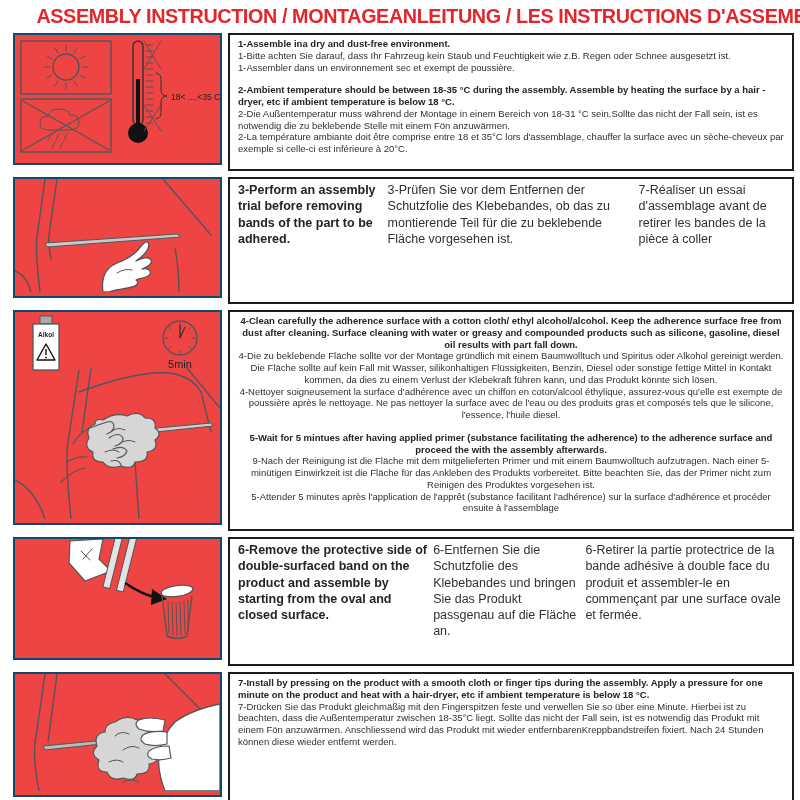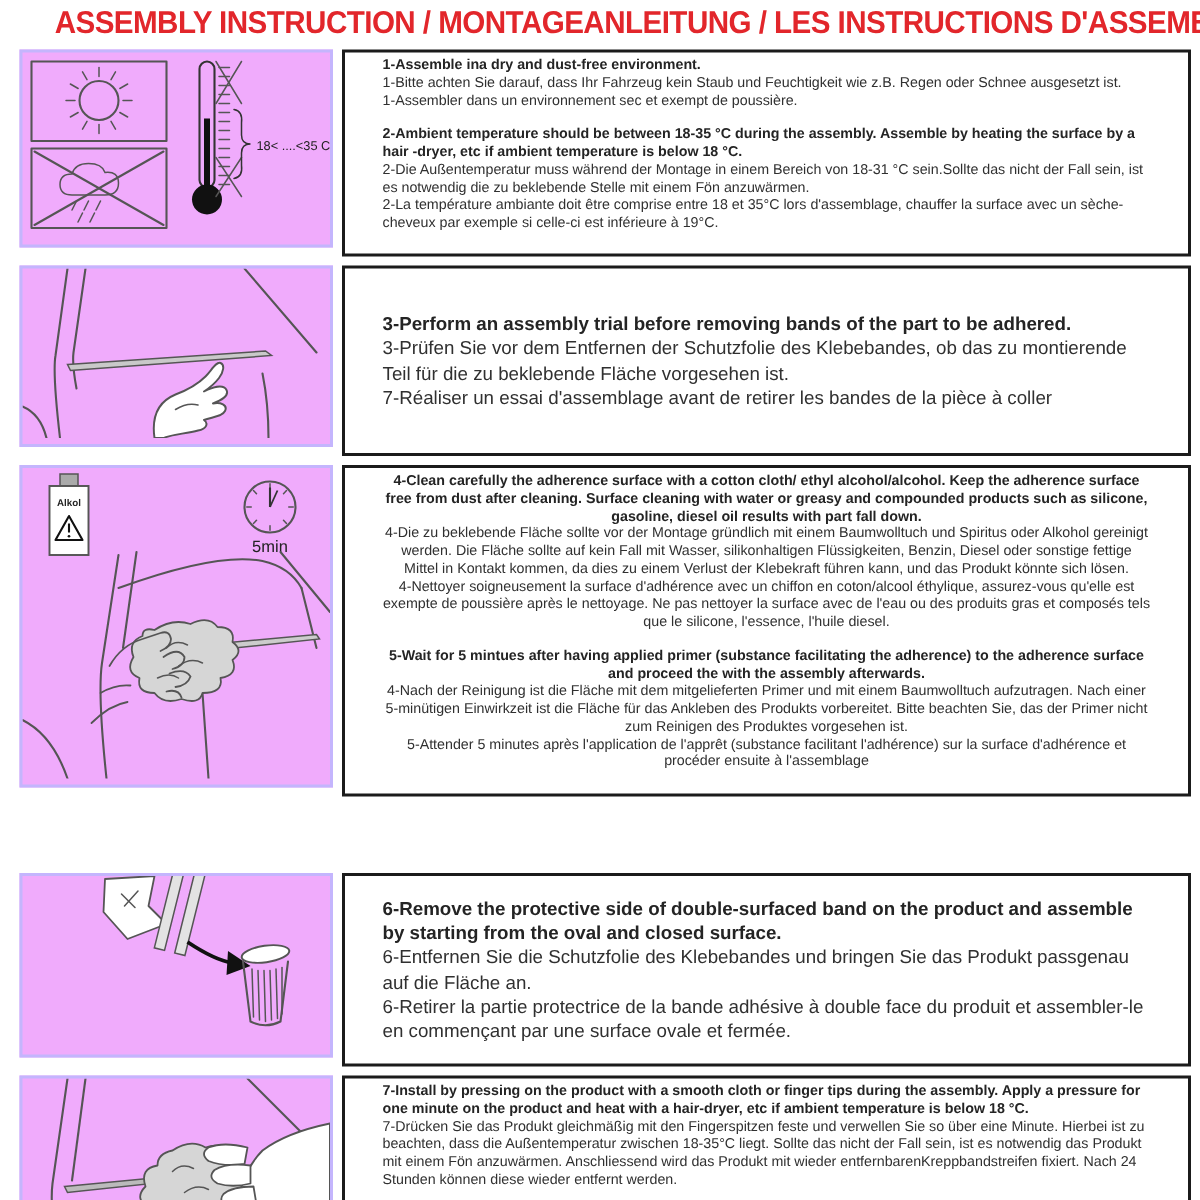--- a/index.html
+++ b/index.html
@@ -2,24 +2,24 @@
 <html><head>
 <meta charset="utf-8">
 <style>
   html,body{margin:0;padding:0;background:#fff;}
   body{width:800px;height:800px;overflow:hidden;font-family:"Liberation Sans",sans-serif;color:#303030;}
   .page{padding:3px 6px 0 13px;}
   .title{color:#e2262b;font-weight:bold;font-size:21px;letter-spacing:-0.4px;
          text-align:center;margin:1px 0 5px;transform:scaleX(0.94);transform-origin:center;
          white-space:nowrap;}
   .row{display:flex;gap:6px;margin-bottom:6px;}
-  .ill-box{flex:0 0 205px;width:205px;border:2px solid #c4b5fd;background:#f0abfc;overflow:hidden;}
-  .text-box{flex:1;border:2px solid #1b1b1b;background:#fff;padding:3px 25px;overflow:hidden;}
-  .text-box.center{display:flex;flex-direction:column;justify-content:center;}
-  .r1{height:128px;} .r2{height:117px;} .r3{height:211px;text-align:center;} .r4{height:119px;margin-top:45px;} .r5{height:121px;}
+  .ill-box{flex:0 0 205px;width:205px;border:2px solid #0c4a6e;background:#ef4444;overflow:hidden;}
+  .text-box{flex:1;border:2px solid #1b1b1b;background:#fff;padding:3px 8px;overflow:hidden;}
+  .text-box.center{display:flex;flex-direction:row;justify-content:center;}
+  .r1{height:128px;} .r2{height:117px;} .r3{height:211px;text-align:center;} .r4{height:119px;} .r5{height:121px;}
   .small p{font-size:9.5px;line-height:1.24;margin:0;}
   .big p{font-size:12.5px;line-height:1.3;margin:0;}
   .en{font-weight:bold;color:#242424;}
   .gap{height:11px;}
   svg{display:block;}
   .ink{stroke:#555;fill:none;stroke-width:1.4;stroke-linecap:round;stroke-linejoin:round;}
   .ink-thin{stroke:#555;fill:none;stroke-width:1;stroke-linecap:round;}
   .svg-label{font-family:"Liberation Sans",sans-serif;fill:#222;}
 </style>
 </head>
@@ -94,21 +94,21 @@
         <text x="156" y="65" font-size="8.5" class="svg-label">18&lt; ....&lt;35 C</text>
       </svg>
     </div>
     <div class="text-box small r1">
       <p class="en">1-Assemble ina dry and dust-free environment.</p>
       <p>1-Bitte achten Sie darauf, dass Ihr Fahrzeug kein Staub und Feuchtigkeit wie z.B. Regen oder Schnee ausgesetzt ist.</p>
       <p>1-Assembler dans un environnement sec et exempt de poussière.</p>
       <div class="gap"></div>
       <p class="en">2-Ambient temperature should be between 18-35 °C  during the assembly. Assemble by heating the surface by a hair -dryer, etc if ambient temperature is below 18 °C.</p>
       <p>2-Die Außentemperatur muss während der Montage in einem Bereich von 18-31 °C  sein.Sollte das nicht der Fall sein, ist es notwendig die zu beklebende Stelle mit einem Fön anzuwärmen.</p>
-      <p>2-La température ambiante doit être comprise entre 18 et 35°C lors d'assemblage, chauffer la surface avec un sèche-cheveux par exemple si celle-ci est inférieure à 19°C.</p>
+      <p>2-La température ambiante doit être comprise entre 18 et 35°C lors d'assemblage, chauffer la surface avec un sèche-cheveux par exemple si celle-ci est inférieure à 20°C.</p>
     </div>
   </div>
 
   <div class="row">
     <div class="ill-box r2">
       <svg width="205" height="113" viewBox="0 0 205 113">
         <g class="ink">
           <path d="M30,0 L22,58 Q20,70 25,113"></path>
           <path d="M42,0 L34,56 Q33,64 36,80"></path>
           <path d="M148,0 L196,56"></path>
@@ -185,21 +185,21 @@
           <path d="M46,170 Q58,158 70,156"></path>
         </g>
       </svg>
     </div>
     <div class="text-box small r3">
       <p class="en">4-Clean carefully the adherence surface with a cotton cloth/ ethyl alcohol/alcohol. Keep the adherence surface free from dust after cleaning. Surface cleaning with water or greasy and compounded products such as silicone, gasoline, diesel oil results with part fall down.</p>
       <p>4-Die zu beklebende Fläche sollte vor der Montage gründlich mit einem Baumwolltuch und Spiritus oder Alkohol gereinigt werden. Die Fläche sollte auf kein Fall mit Wasser, silikonhaltigen Flüssigkeiten, Benzin, Diesel oder sonstige fettige Mittel in Kontakt kommen, da dies zu einem Verlust der Klebekraft führen kann, und das Produkt könnte sich lösen.</p>
       <p>4-Nettoyer soigneusement la surface d'adhérence avec un chiffon en coton/alcool éthylique, assurez-vous qu'elle est exempte de poussière après le nettoyage. Ne pas nettoyer la surface avec de l'eau ou des produits gras et composés tels que le silicone, l'essence, l'huile diesel.</p>
       <div class="gap"></div>
       <p class="en">5-Wait for 5 mintues after having applied primer (substance facilitating the adherence) to the adherence surface and proceed the with the assembly afterwards.</p>
-      <p>4-Nach der Reinigung ist die Fläche mit dem mitgelieferten Primer und mit einem Baumwolltuch aufzutragen. Nach einer 5-minütigen Einwirkzeit ist die Fläche für das Ankleben des Produkts vorbereitet. Bitte beachten Sie, das der Primer nicht zum Reinigen des Produktes vorgesehen ist.</p>
+      <p>9-Nach der Reinigung ist die Fläche mit dem mitgelieferten Primer und mit einem Baumwolltuch aufzutragen. Nach einer 5-minütigen Einwirkzeit ist die Fläche für das Ankleben des Produkts vorbereitet. Bitte beachten Sie, das der Primer nicht zum Reinigen des Produktes vorgesehen ist.</p>
       <p>5-Attender 5 minutes après l'application de l'apprêt (substance facilitant l'adhérence) sur la surface d'adhérence et procéder ensuite à l'assemblage</p>
     </div>
   </div>
 
   <div class="row">
     <div class="ill-box r4">
       <svg width="205" height="115" viewBox="0 0 205 115">
         <g>
           <path d="M55,2 L88,0 L84,20 L96,32 L70,42 L54,24 Z" fill="#fff" stroke="#555" stroke-width="1.2" stroke-linejoin="round"></path>
           <g class="ink-thin">

